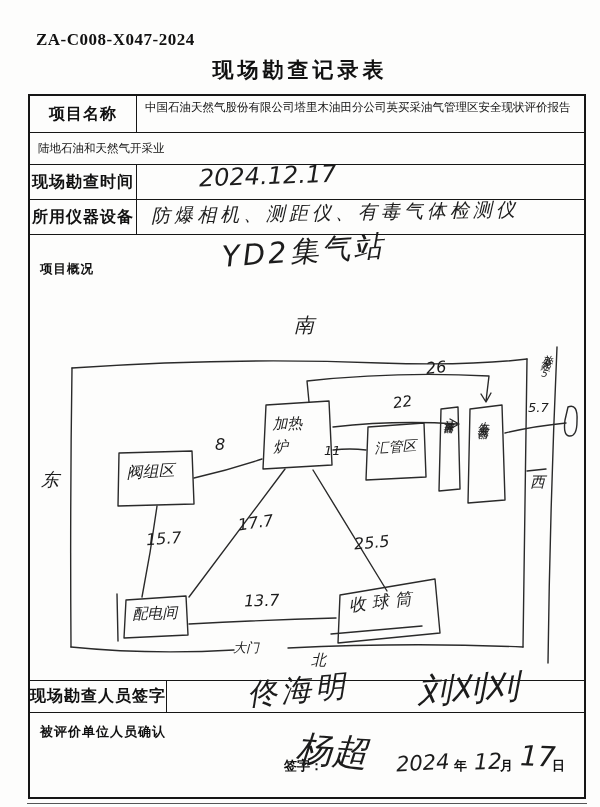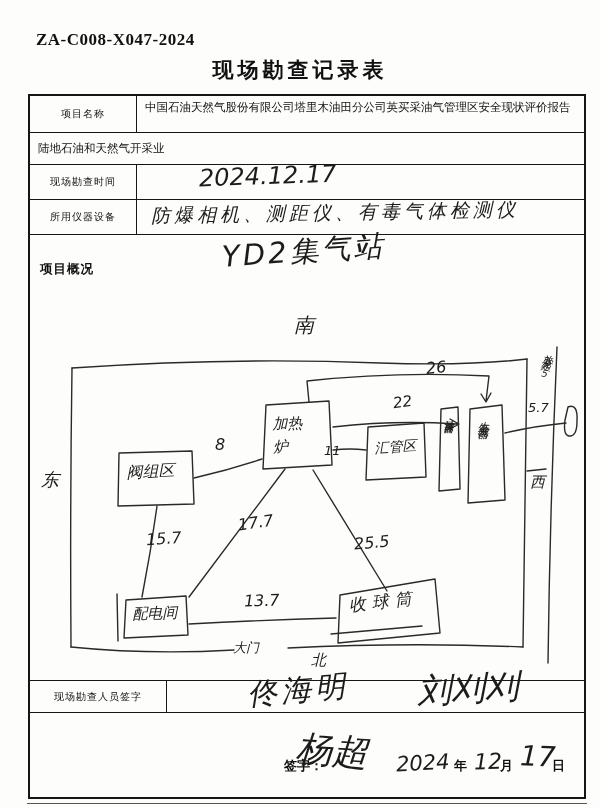--- a/index.html
+++ b/index.html
@@ -7,21 +7,21 @@
     width:600px;height:807px;position:relative;background:#fdfdfc;color:#111;
     font-family:"Liberation Serif", serif;overflow:hidden;
   }
   .docnum{position:absolute;left:36px;top:30px;font-weight:bold;font-size:17px;letter-spacing:.5px;}
   .title{position:absolute;left:0;top:56px;width:100%;text-align:center;font-weight:bold;font-size:21px;letter-spacing:4px;}
   .tbl{position:absolute;left:28px;top:94px;width:554px;border:2px solid #161616;background:transparent;}
   .tbl::after{content:"";position:absolute;left:-3px;right:-3px;bottom:-7px;border-bottom:1.5px solid #555;}
   .row{display:flex;border-top:1.5px solid #161616;position:relative;overflow:visible;}
   .row:first-child{border-top:none;}
   .lbl{flex:0 0 106px;border-right:1.5px solid #161616;display:flex;align-items:center;justify-content:center;
-       font-weight:normal;font-size:10px;letter-spacing:1px;text-align:center;}
+       font-weight:bold;font-size:16px;letter-spacing:1px;text-align:center;}
   .val{flex:1;position:relative;padding:3px 8px;font-size:11.5px;line-height:1.55;}
   .r1{height:36px;} .r2{height:31px;} .r3{height:34px;justify-content:space-between;} .r4{height:34px;}
   .r5{height:445px;display:block;} .r6{height:31px;} .r7{height:84px;display:block;}
   .hw{font-family:"DejaVu Sans", sans-serif;font-style:italic;color:#1c1c1c;white-space:nowrap;position:absolute;line-height:1;}
   .ov{position:relative;width:100%;height:100%;}
   .ov svg{position:absolute;left:0;top:0;}
   .ovlbl{position:absolute;left:10px;top:26px;font-weight:bold;font-size:12.5px;letter-spacing:1px;}
   .vtext{writing-mode:vertical-rl;text-orientation:upright;letter-spacing:2px;}
   .node{transform-origin:left top;}
   .sig-row .hw{top:-4px;}
@@ -137,20 +137,21 @@
   <div class="row r6 sig-row">
     <div class="lbl" style="flex-basis:136px;">现场勘查人员签字</div>
     <div class="val">
       <span class="hw" style="left:80px;top:-6px;font-size:30px;transform:rotate(-5deg);letter-spacing:4px;">佟海明</span>
       <span class="hw" style="left:250px;top:-10px;font-size:34px;transform:rotate(-3deg);z-index:2;">刘刈刈</span>
     </div>
   </div>
 
   <div class="row r7">
     <div style="position:relative;width:100%;height:100%;">
+      <span class="printed" style="position:absolute;left:10px;top:10px;letter-spacing:1px;">被评价单位人员确认</span>
       <span class="printed" style="position:absolute;left:222px;top:44px;margin-left:32px;">签字：</span>
       <span class="hw" style="left:266px;top:20px;font-size:36px;transform:rotate(4deg);">杨超</span>
       <span class="hw" style="left:366px;top:40px;font-size:21px;transform:rotate(-3deg);">2024</span>
       <span class="printed" style="position:absolute;left:424px;top:44px;">年</span>
       <span class="hw" style="left:444px;top:38px;font-size:22px;transform:rotate(-2deg);">12</span>
       <span class="printed" style="position:absolute;left:470px;top:44px;">月</span>
       <span class="hw" style="left:490px;top:30px;font-size:28px;transform:rotate(2deg);">17</span>
       <span class="printed" style="position:absolute;left:522px;top:44px;">日</span>
     </div>
   </div>

